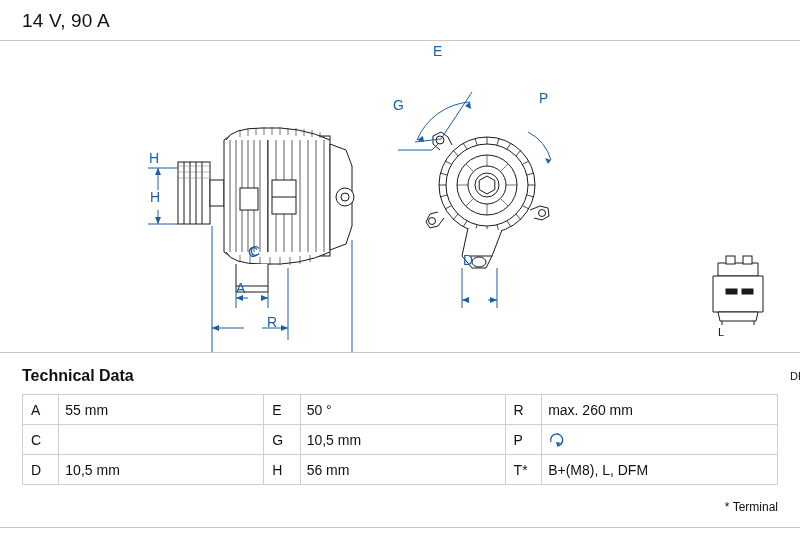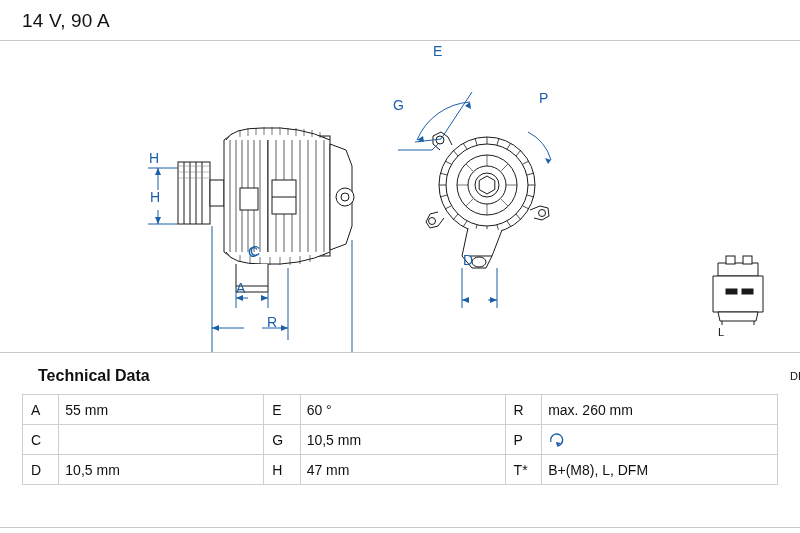--- a/index.html
+++ b/index.html
@@ -38,21 +38,20 @@
   .hrule.mid { top: 352px; }
   .hrule.bottom { top: 527px; }
 
   .tech-head {
     position: absolute;
     left: 22px;
     top: 367px;
     font-size: 16px;
     font-weight: bold;
     color: #111111;
-    margin-left: 16px;
   }
 
   
   #drawing {
     position: absolute;
     left: 0;
     top: 40px;
     width: 800px;
     height: 312px;
   }
@@ -327,21 +326,21 @@
   <div class="hrule mid"></div>
 
   <div class="tech-head">Technical Data</div>
 
   <table class="tbl">
     <tbody>
       <tr>
         <td class="k c1k">A</td>
         <td class="v c1v">55 mm</td>
         <td class="k c2k">E</td>
-        <td class="v c2v">60 °</td>
+        <td class="v c2v">50 °</td>
         <td class="k c3k">R</td>
         <td class="v c3v">max. 260 mm</td>
       </tr>
       <tr>
         <td class="k c1k">C</td>
         <td class="v c1v"></td>
         <td class="k c2k">G</td>
         <td class="v c2v">10,5 mm</td>
         <td class="k c3k">P</td>
         <td class="v c3v">
@@ -350,23 +349,24 @@
               <path d="M3 10 A 6 6 0 1 1 9 14" fill="none" stroke="#1b5fa8" stroke-width="1.4"></path>
               <path d="M9 14 l-1 -4 l5 1 z" fill="#1b5fa8"></path>
             </svg>
           </span>
         </td>
       </tr>
       <tr>
         <td class="k c1k">D</td>
         <td class="v c1v">10,5 mm</td>
         <td class="k c2k">H</td>
-        <td class="v c2v">47 mm</td>
+        <td class="v c2v">56 mm</td>
         <td class="k c3k">T*</td>
         <td class="v c3v">B+(M8), L, DFM</td>
       </tr>
     </tbody>
   </table>
 
+  <div class="footnote">* Terminal</div>
 
   <div class="hrule bottom"></div>
 
 </div>
 
 </body></html>

